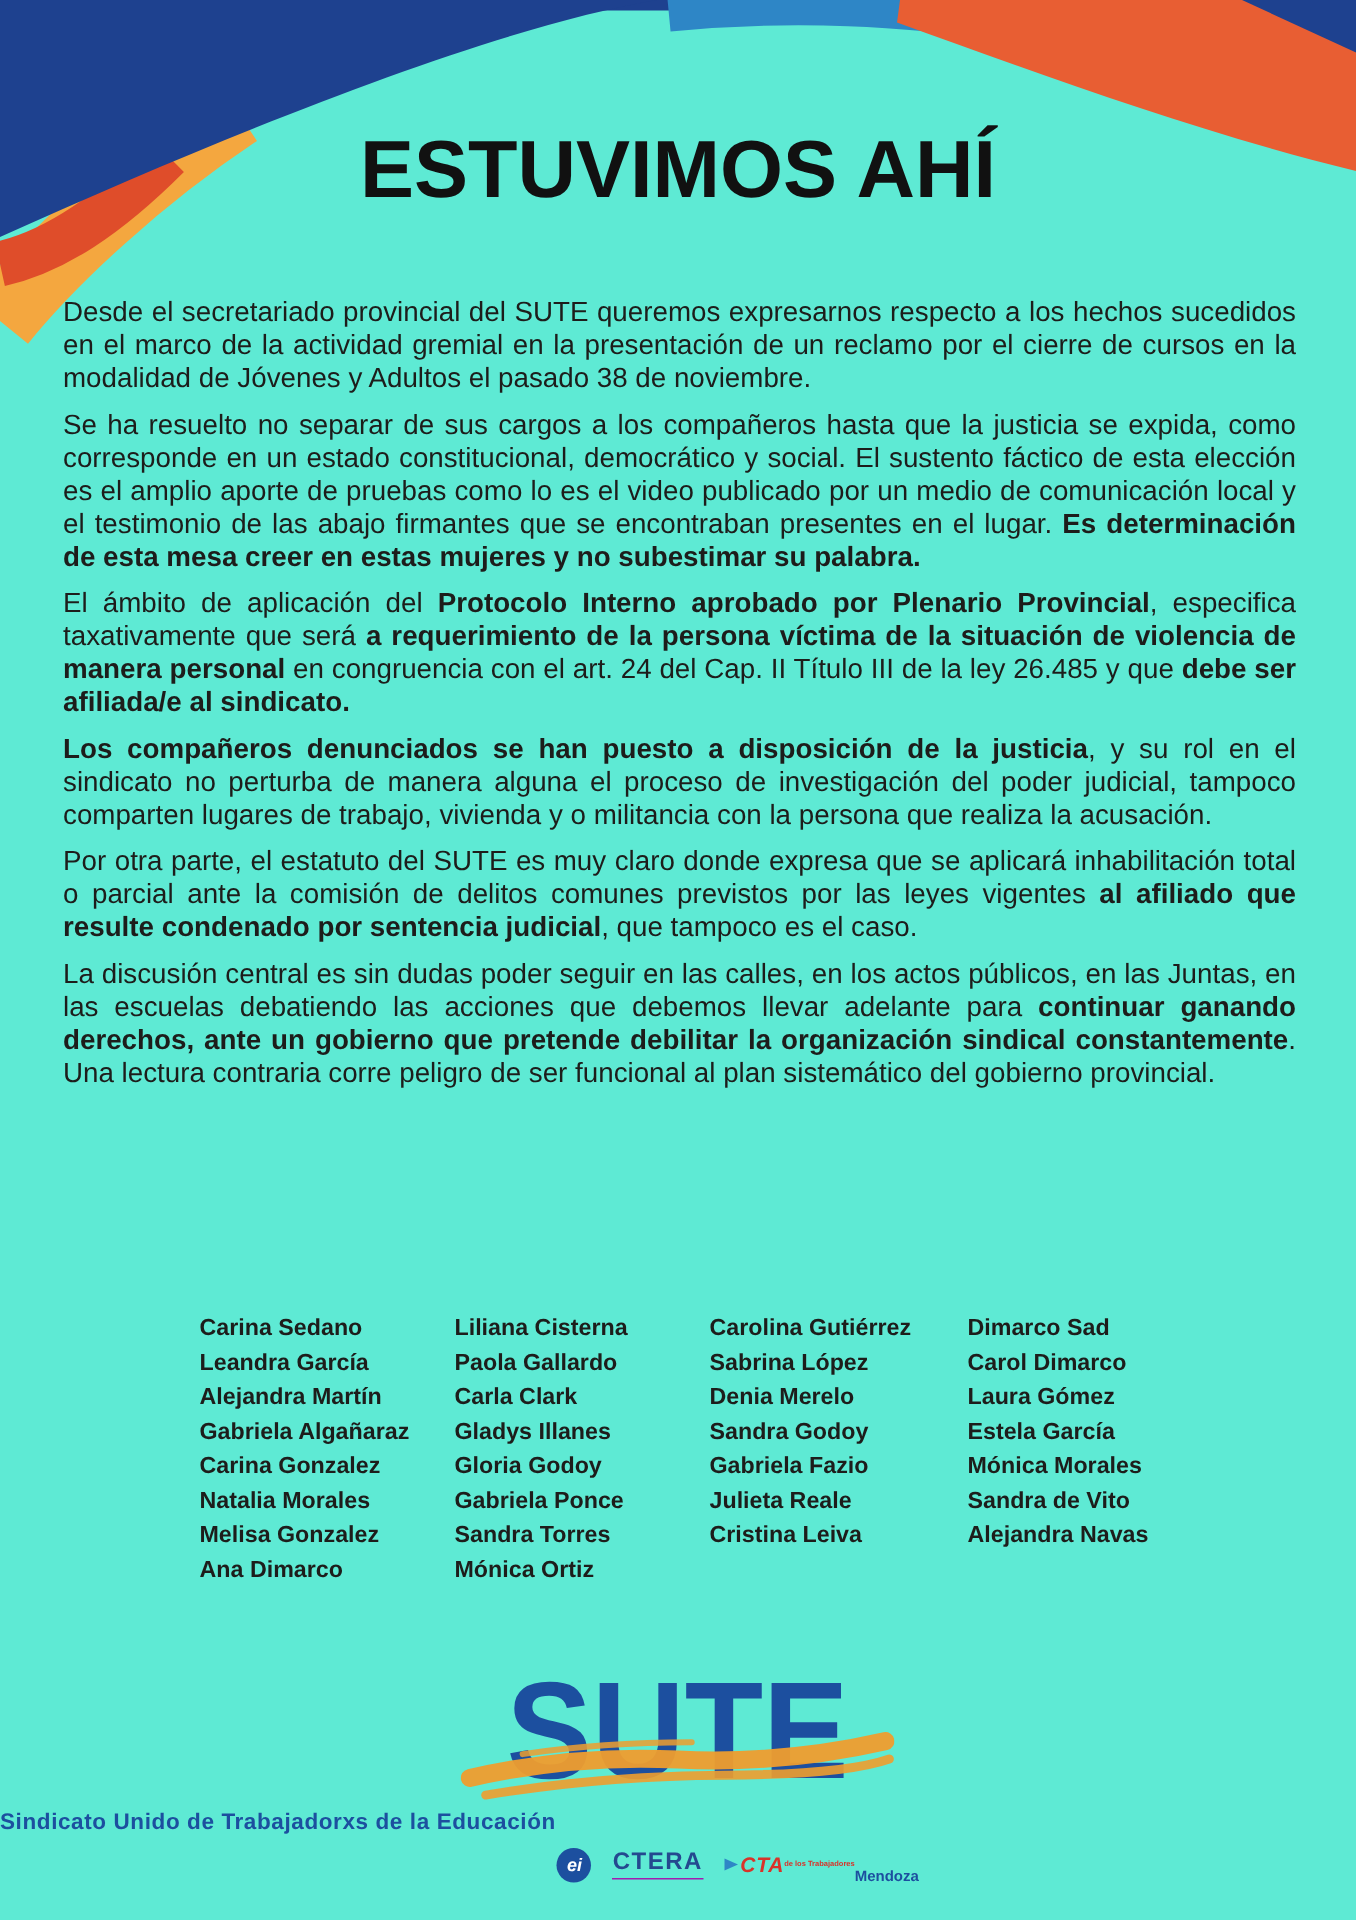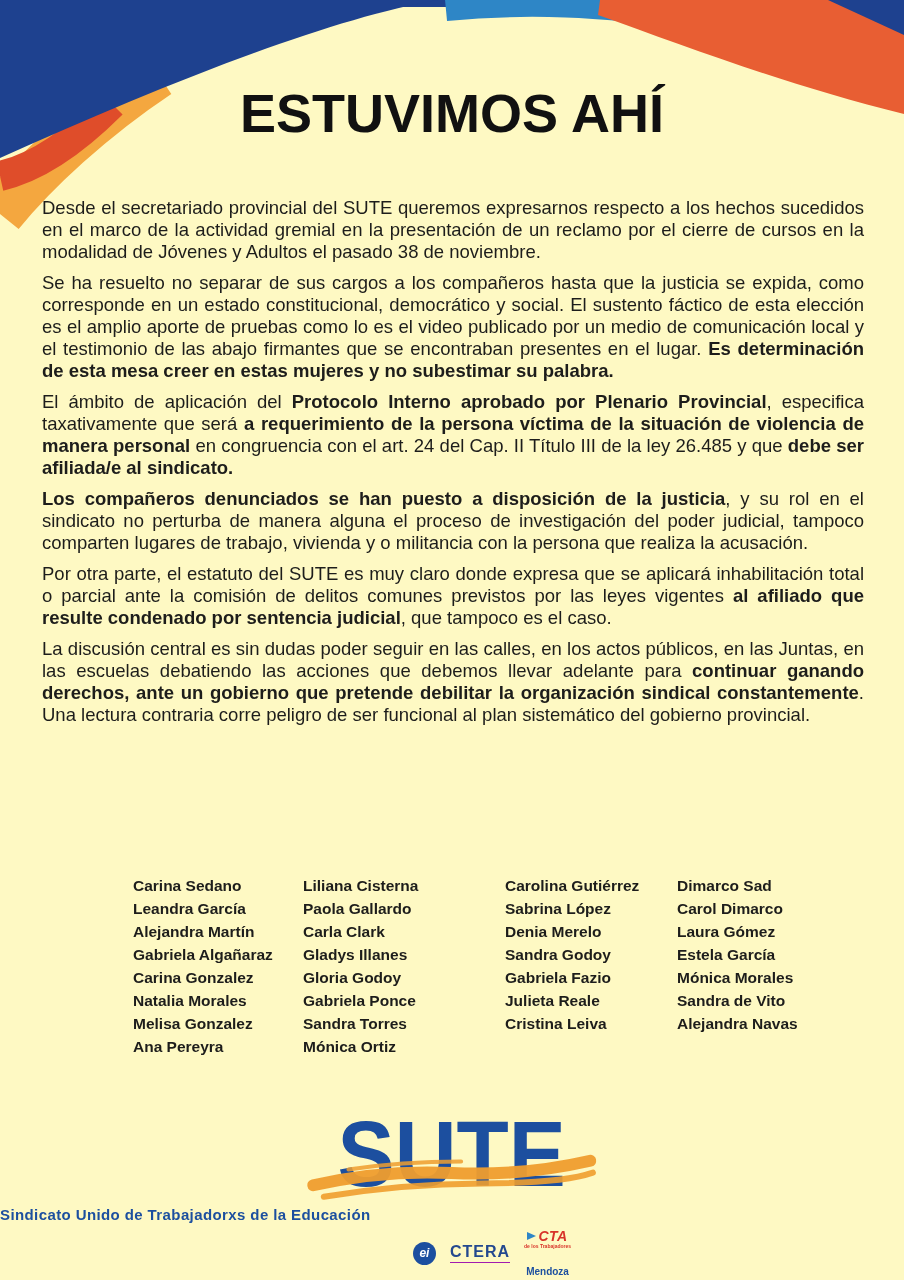--- a/index.html
+++ b/index.html
@@ -1,18 +1,18 @@
 <!DOCTYPE html>
 <html style="--navy: #1e418f; --light-blue: #2e86c6; --orange: #e85e33; --yellow: #f4a73f; --red-orange: #df4d2a; --logo-blue: #1c4f9f; --brush-orange: #ef9d2e; --text: #1d1d1b;"><head>
 <meta charset="utf-8">
 <style>
   html,body{margin:0;padding:0;background:#fff;}
   .page{
     position:relative;width:904px;height:1280px;margin:0 auto;
-    background:#fef9c3;overflow:hidden;
+    background:#5eead4;overflow:hidden;
     font-family:"Liberation Sans",sans-serif;
   }
   
   .header-svg{position:absolute;top:0;left:0;display:block;}
   .f-navy{fill:var(--navy);}
   .f-orange{fill:var(--orange);}
   .s-yellow{stroke:var(--yellow);fill:none;}
   .s-red{stroke:var(--red-orange);fill:none;}
   .s-lblue{stroke:var(--light-blue);fill:none;}
   .page-title{
@@ -27,21 +27,21 @@
     text-align:justify;
   }
   .content p{margin:0 0 9px 0;}
   .content b{font-weight:700;}
   
   .names{
     position:absolute;top:874px;left:133px;right:20px;
     display:flex;color:var(--text);
   }
   .name-col{flex:0 0 170px;}
-  .name-col:nth-child(3){flex-basis:172px;margin-left:32px;}
+  .name-col:nth-child(3){flex-basis:172px;}
   .name-col:nth-child(4){flex-basis:190px;}
   .name{font-size:15.5px;font-weight:700;line-height:23px;white-space:nowrap;}
   
   .sute-wrap{position:absolute;top:1108px;left:0;width:100%;text-align:center;}
   .sute-inner{position:relative;display:inline-block;line-height:1;}
   .sute-text{
     display:inline-block;color:var(--logo-blue);
     font-size:92px;font-weight:900;line-height:1;
     transform:scaleX(0.93);transform-origin:center;
   }
@@ -57,21 +57,21 @@
   }
   .ei-icon{
     width:23px;height:23px;border-radius:50%;background:var(--logo-blue);
     color:#fff;font-size:12px;font-weight:700;font-style:italic;
     display:flex;align-items:center;justify-content:center;
   }
   .ctera{
     color:#24498f;font-size:16px;font-weight:900;letter-spacing:1px;
     border-bottom:1px solid #a21caf;padding-bottom:2px;line-height:1;
   }
-  .cta{display:flex;flex-direction:column;align-items:center;line-height:1;}
+  .cta{display:flex;align-items:center;line-height:1;}
   .cta-top{display:flex;align-items:center;gap:2px;}
   .cta-flag{width:0;height:0;border-style:solid;border-width:4px 0 4px 9px;
     border-color:transparent transparent transparent var(--light-blue);}
   .cta-label{color:#d8332a;font-size:14px;font-weight:900;font-style:italic;letter-spacing:.5px;}
   .cta-sub{color:#d8332a;font-size:5px;font-weight:700;margin-top:1px;white-space:nowrap;}
   .cta-region{color:var(--logo-blue);font-size:10px;font-weight:900;margin-top:18px;}
 </style>
 </head>
 <body>
 
@@ -100,21 +100,21 @@
 
   <div class="names" id="names">
       <div class="name-col">
         <div class="name">Carina Sedano</div>
         <div class="name">Leandra García</div>
         <div class="name">Alejandra Martín</div>
         <div class="name">Gabriela Algañaraz</div>
         <div class="name">Carina Gonzalez</div>
         <div class="name">Natalia Morales</div>
         <div class="name">Melisa Gonzalez</div>
-        <div class="name">Ana Pereyra</div>
+        <div class="name">Ana Dimarco</div>
       </div>
       <div class="name-col">
         <div class="name">Liliana Cisterna</div>
         <div class="name">Paola Gallardo</div>
         <div class="name">Carla Clark</div>
         <div class="name">Gladys Illanes</div>
         <div class="name">Gloria Godoy</div>
         <div class="name">Gabriela Ponce</div>
         <div class="name">Sandra Torres</div>
         <div class="name">Mónica Ortiz</div>

